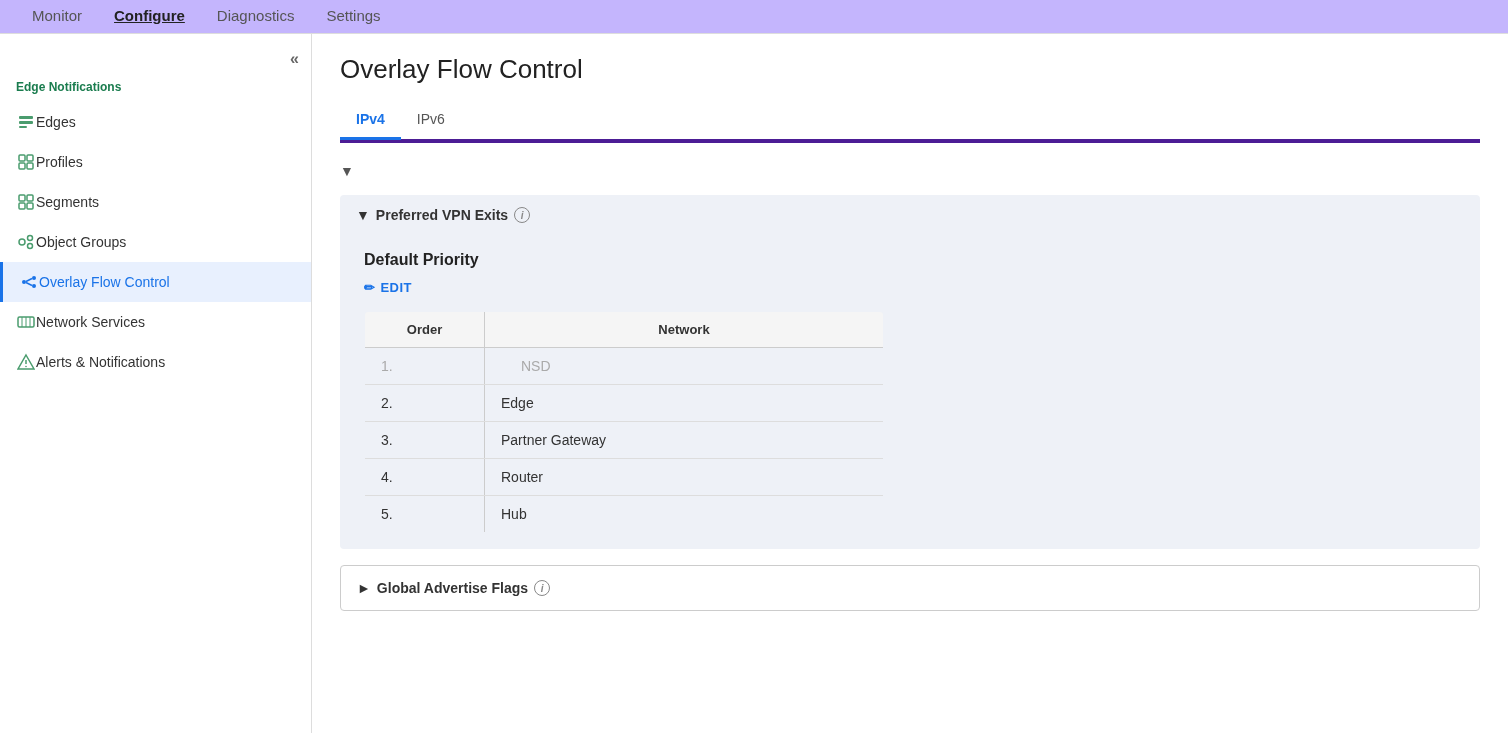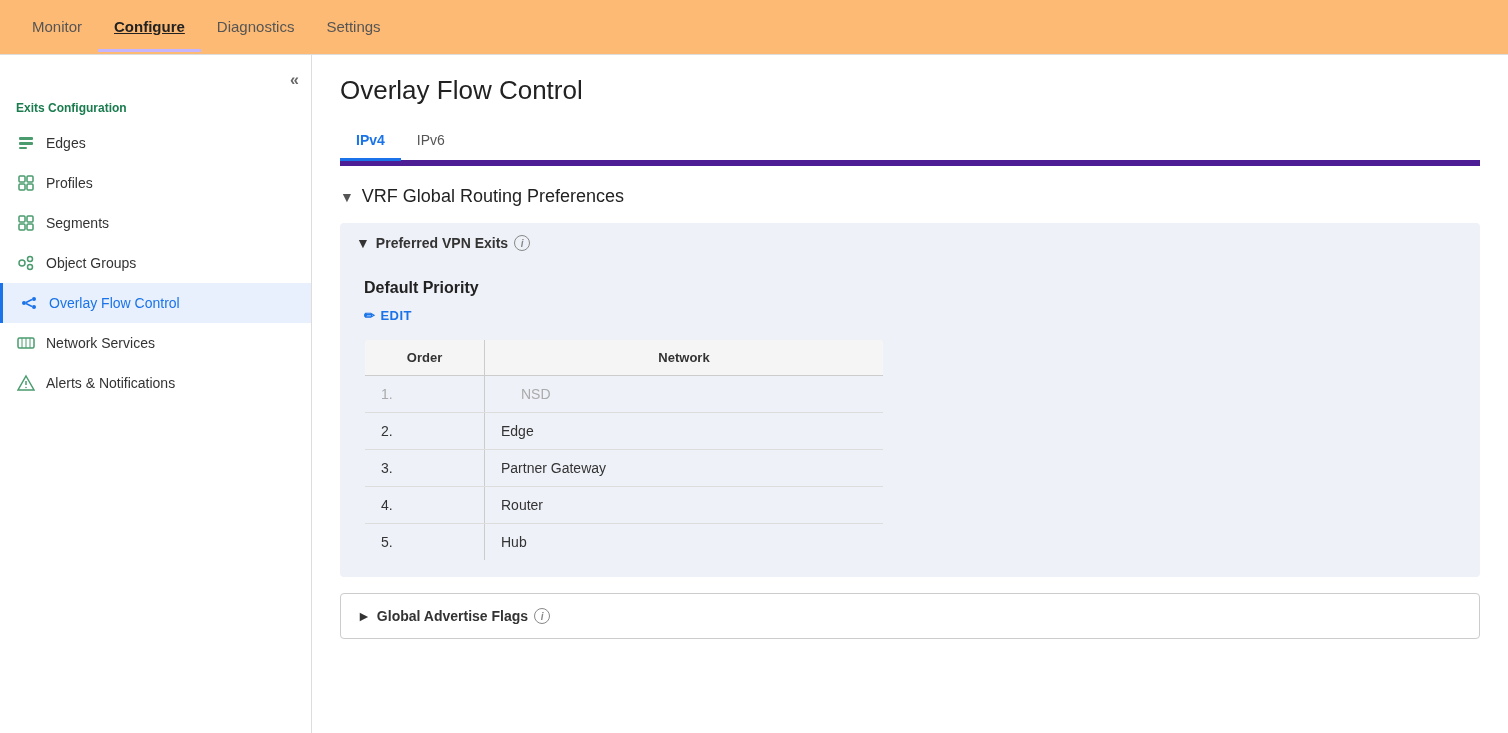--- a/index.html
+++ b/index.html
@@ -4,22 +4,22 @@
   <style>
     * { box-sizing: border-box; margin: 0; padding: 0; }
     body { font-family: Arial, sans-serif; font-size: 14px; color: #333; background: #fff; display: flex; flex-direction: column; height: 733px; overflow: hidden; }
 
     
     .top-nav {
       display: flex;
       align-items: center;
       border-bottom: 1px solid #ddd;
       padding: 14px 16px;
-      height: 55px;
-      background: #fdba74;
+      height: 34px;
+      background: #c4b5fd;
       flex-shrink: 0;
     }
     .top-nav-item {
       padding: 14px 16px;
       cursor: pointer;
       font-size: 15px;
       color: #555;
       border-bottom: 3px solid transparent;
       margin-bottom: -1px;
     }
@@ -64,21 +64,20 @@
       padding: 4px 16px 8px;
       text-transform: none;
     }
     .sidebar-item {
       display: flex;
       align-items: center;
       padding: 10px 16px;
       cursor: pointer;
       color: #333;
       font-size: 14px;
-      gap: 10px;
     }
     .sidebar-item.active {
       background: #e8f0fe;
       color: #1a73e8;
       border-left: 3px solid #1a73e8;
     }
     .sidebar-item.active .sidebar-icon {
       color: #1a73e8;
     }
     .sidebar-icon {
@@ -102,21 +101,21 @@
     .page-title {
       font-size: 26px;
       font-weight: 400;
       color: #222;
       margin-bottom: 16px;
     }
 
     
     .tab-bar {
       display: flex;
-      border-bottom: 6px solid #4c1d95;
+      border-bottom: 4px solid #4c1d95;
       margin-bottom: 20px;
     }
     .tab-item {
       padding: 10px 16px;
       cursor: pointer;
       font-size: 14px;
       color: #555;
       border-bottom: 3px solid transparent;
       margin-bottom: -1px;
     }
@@ -265,21 +264,21 @@
   <div class="top-nav-item">Diagnostics</div>
   <div class="top-nav-item">Settings</div>
 </nav>
 
 <div class="main-layout">
 
   <aside class="sidebar">
     <div class="sidebar-collapse-btn">
       <span class="collapse-icon">«</span>
     </div>
-    <div class="sidebar-section-label">Exits Configuration</div>
+    <div class="sidebar-section-label">Edge Notifications</div>
 
     <div class="sidebar-item">
       <span class="sidebar-icon">
         <svg width="18" height="18" viewBox="0 0 18 18" fill="none">
             <rect x="2" y="3" width="14" height="3" rx="1" fill="#4a9c6e"></rect>
             <rect x="2" y="8" width="14" height="3" rx="1" fill="#4a9c6e"></rect>
             <rect x="2" y="13" width="8" height="2" rx="1" fill="#4a9c6e"></rect>
           </svg>
       </span>
       <span>Edges</span>
@@ -360,21 +359,20 @@
   <main class="content-area">
     <h1 class="page-title">Overlay Flow Control</h1>
 
     <div class="tab-bar">
       <div class="tab-item active">IPv4</div>
       <div class="tab-item">IPv6</div>
     </div>
 
     <div class="section-header">
       <span class="chevron-icon">▼</span>
-      <span>VRF Global Routing Preferences</span>
     </div>
 
     <div class="vpn-exits-panel">
       <div class="vpn-exits-header">
         <span>▼</span>
         <span>Preferred VPN Exits</span>
         <span class="info-icon">i</span>
       </div>
 
       <div class="default-priority-section">

